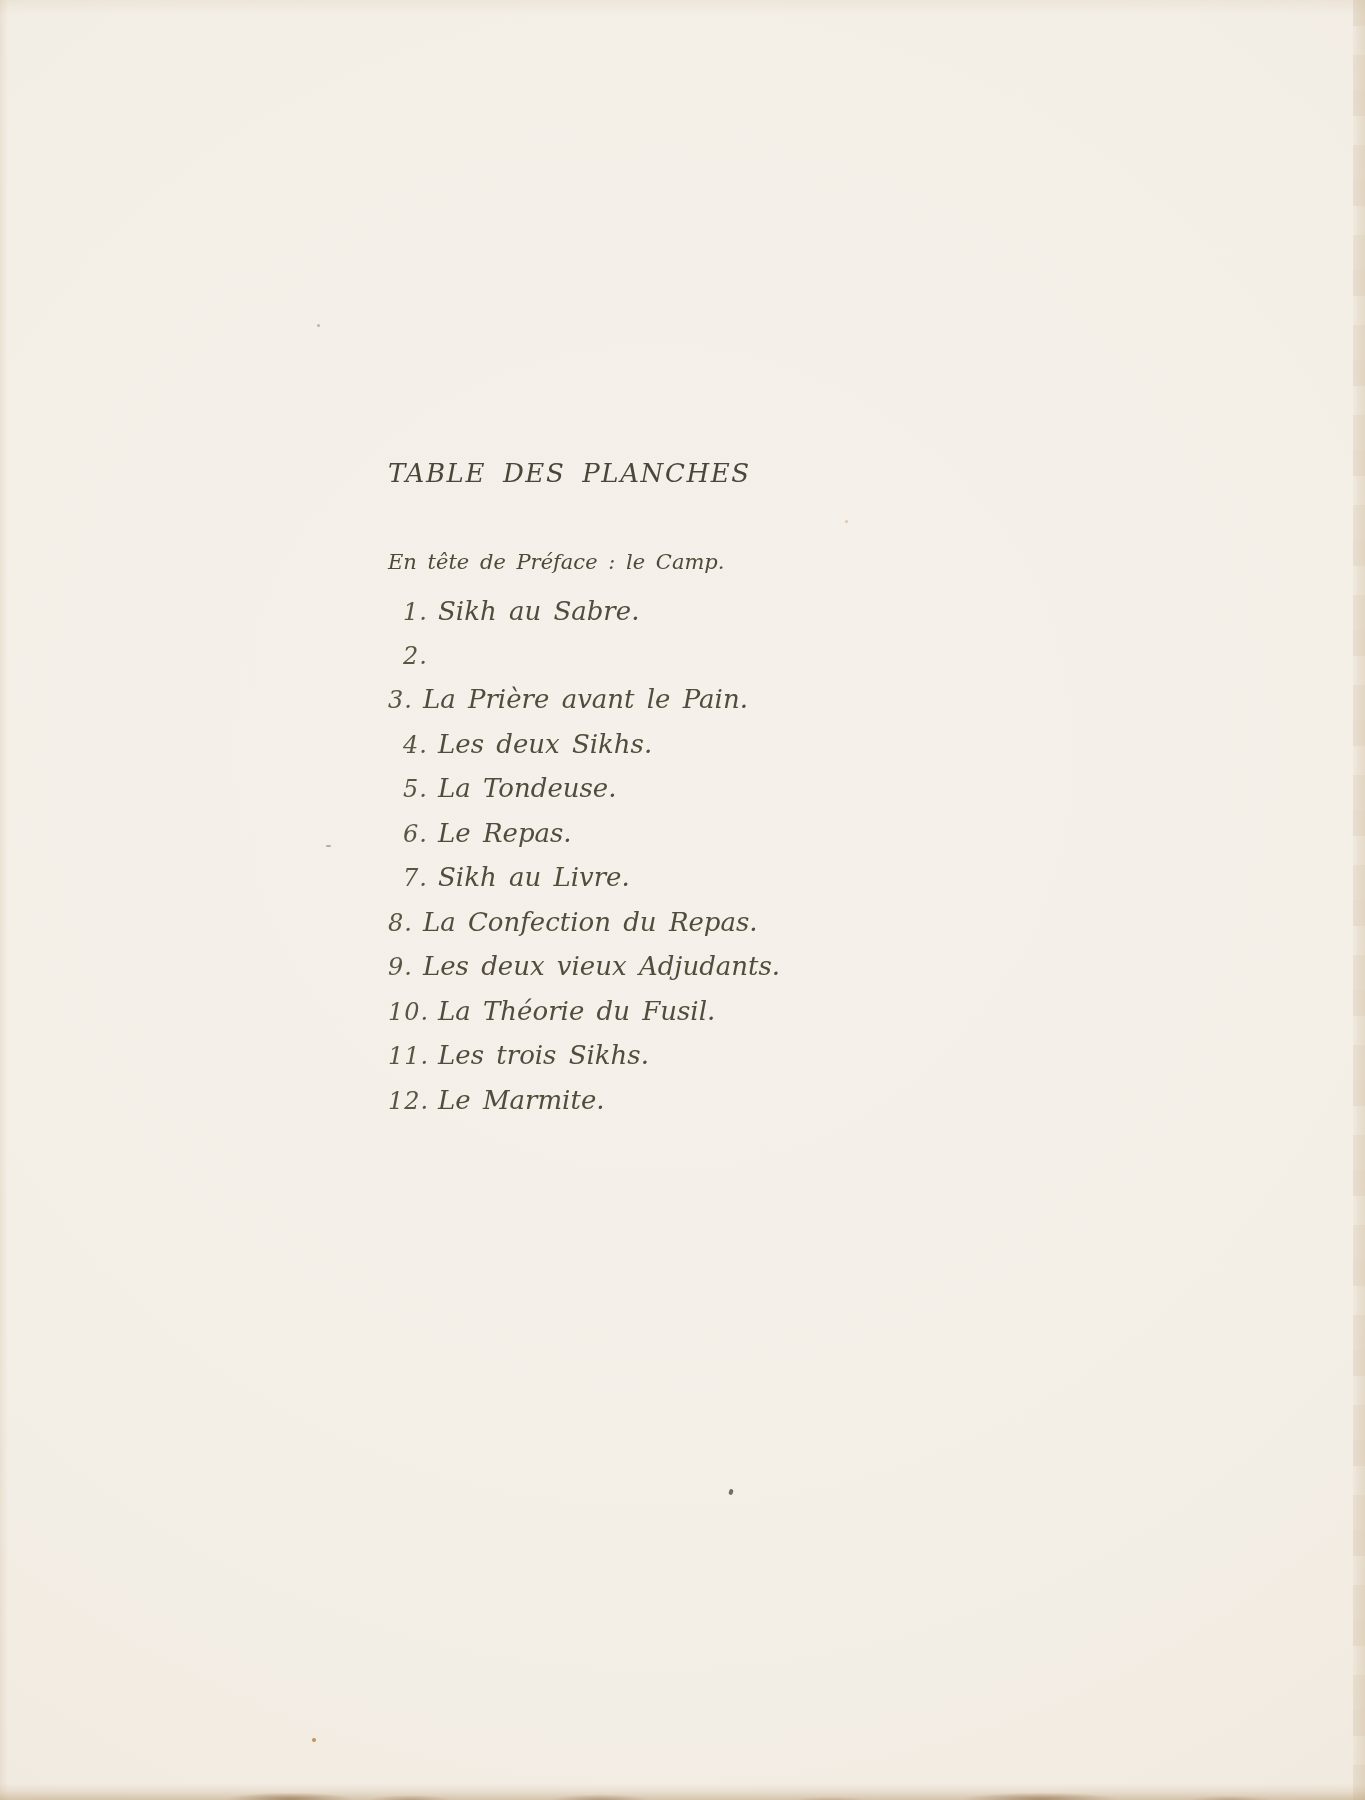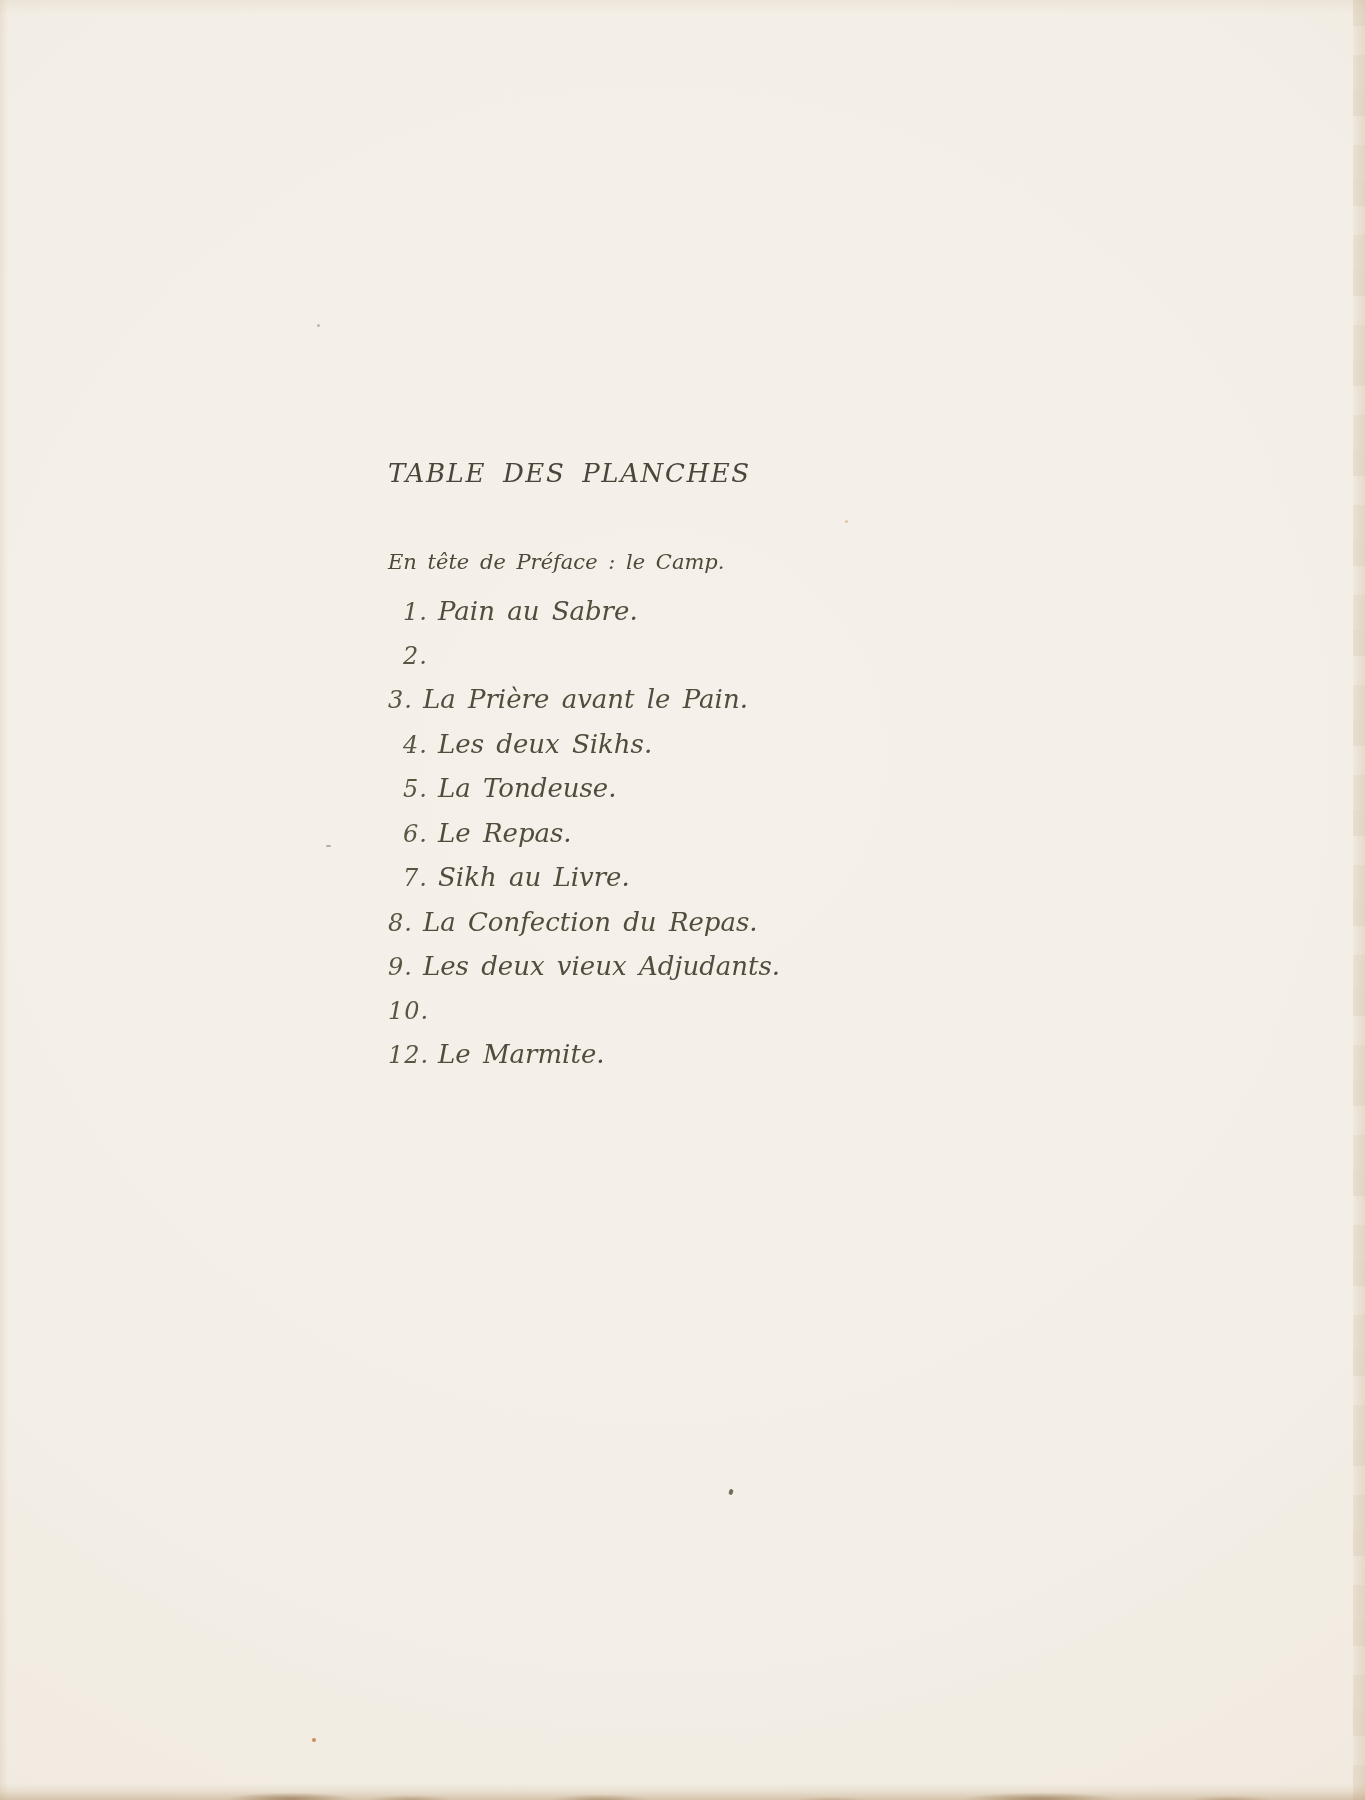--- a/index.html
+++ b/index.html
@@ -135,21 +135,21 @@
   <span class="speck speck-5"></span>
 
   <div class="content">
     <div class="toc-title">TABLE DES PLANCHES</div>
 
     <div class="toc-subtitle">En tête de Préface : le Camp.</div>
 
     <div class="toc-list">
       <div class="toc-row">
         <span class="toc-num">1.</span>
-        <span class="toc-label">Pain au Sabre.</span>
+        <span class="toc-label">Sikh au Sabre.</span>
       </div>
       <div class="toc-row">
         <span class="toc-num">2.</span>
       </div>
       <div class="toc-row">
         <span class="toc-num">3.</span>
         <span class="toc-label">La Prière avant le Pain.</span>
       </div>
       <div class="toc-row">
         <span class="toc-num">4.</span>
@@ -170,20 +170,25 @@
       <div class="toc-row">
         <span class="toc-num">8.</span>
         <span class="toc-label">La Confection du Repas.</span>
       </div>
       <div class="toc-row">
         <span class="toc-num">9.</span>
         <span class="toc-label">Les deux vieux Adjudants.</span>
       </div>
       <div class="toc-row">
         <span class="toc-num">10.</span>
+        <span class="toc-label">La Théorie du Fusil.</span>
+      </div>
+      <div class="toc-row">
+        <span class="toc-num">11.</span>
+        <span class="toc-label">Les trois Sikhs.</span>
       </div>
       <div class="toc-row">
         <span class="toc-num">12.</span>
         <span class="toc-label">Le Marmite.</span>
       </div>
     </div>
   </div>
 </div>
 
 </body></html>

